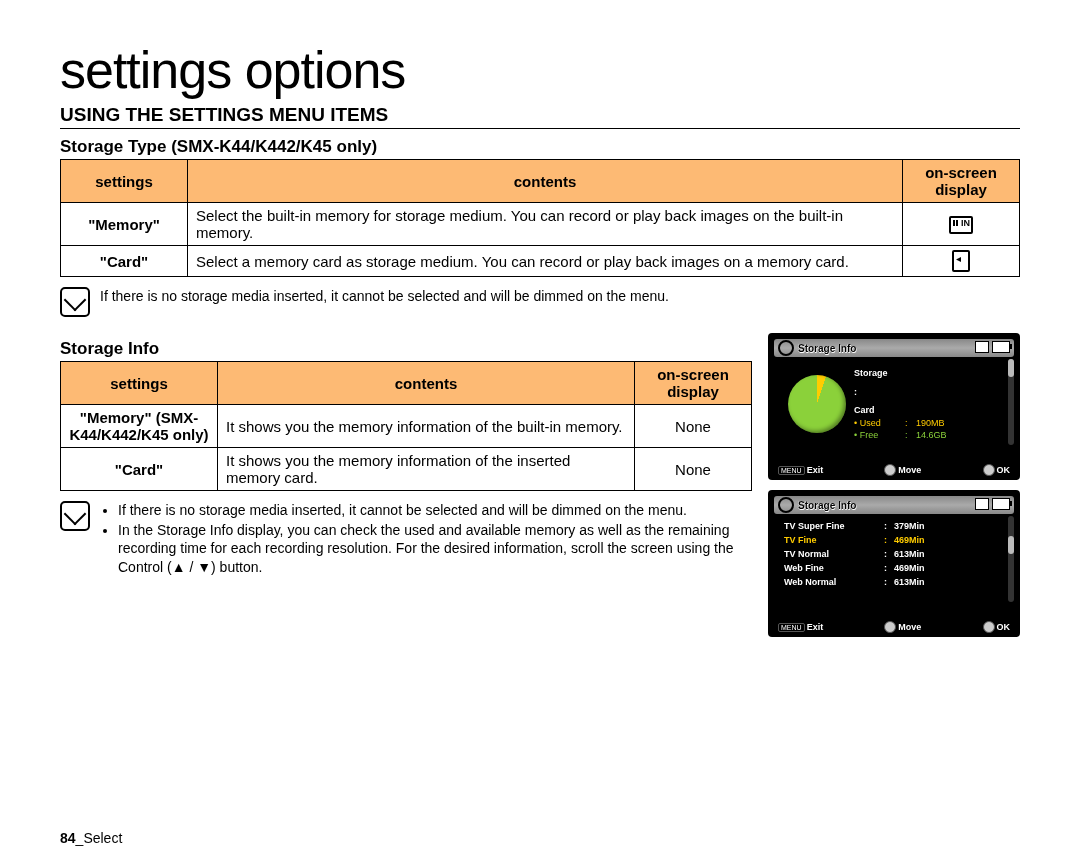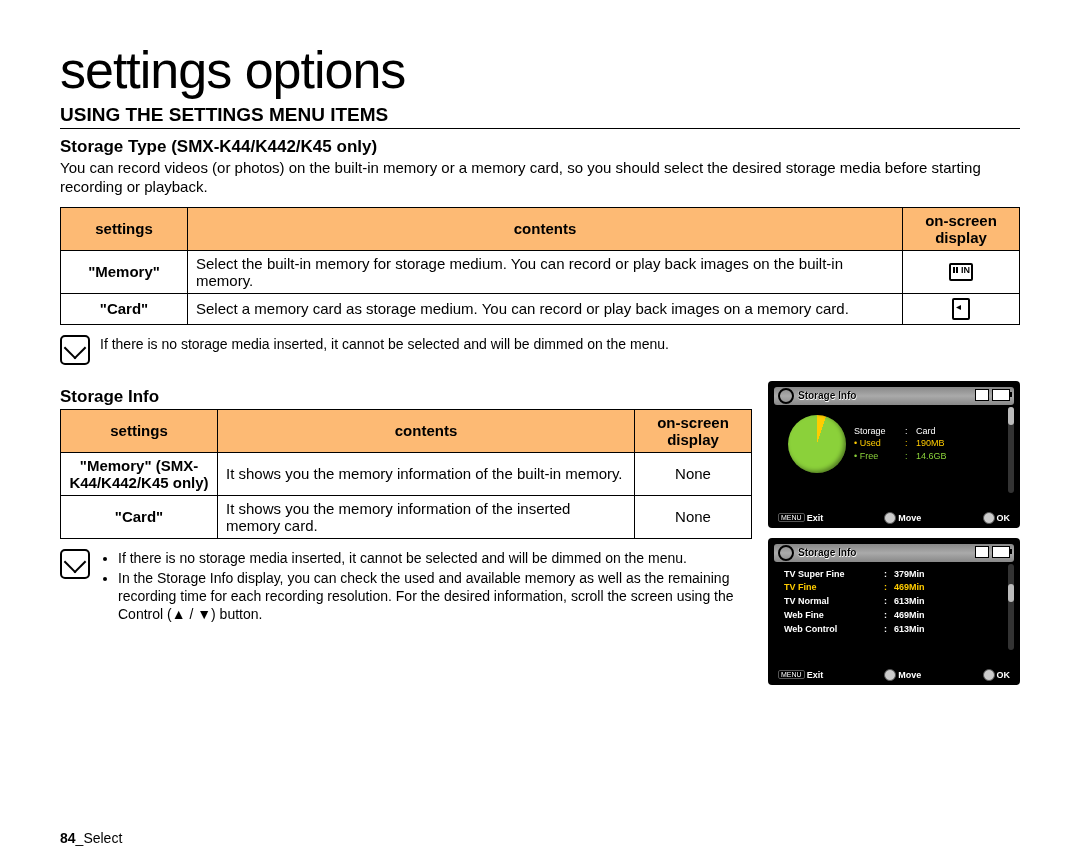--- a/index.html
+++ b/index.html
@@ -180,21 +180,21 @@
     box-shadow: inset -2px -2px 4px rgba(0,0,0,0.4);
   }
   .pie-legend {
     font-size: 9px;
     line-height: 1.4;
   }
   .pie-legend .row { display: flex; gap: 6px; }
   .pie-legend .lbl { width: 45px; }
   .used { color: #ffcc00; }
   .free { color: #8bd13a; }
-  .storage-lbl { color: #fff; font-weight: normal; }
+  .storage-lbl { color: #fff; font-weight: bold; flex-direction: column; }
 
   .scrollbar {
     position: absolute;
     right: 6px; top: 26px;
     width: 6px; height: 86px;
     background: #333;
     border-radius: 3px;
   }
   .scrollbar-thumb {
     width: 6px; height: 18px;
@@ -263,21 +263,20 @@
 </style>
 </head>
 <body>
 
 <div class="page">
   <div class="title">settings options</div>
 
   <div class="section-heading">USING THE SETTINGS MENU ITEMS</div>
 
   <div class="sub-heading">Storage Type (SMX-K44/K442/K45 only)</div>
-  <div class="body-text">You can record videos (or photos) on the built-in memory or a memory card, so you should select the desired storage media before starting recording or playback.</div>
 
   <table class="spec">
     <tbody>
         <tr>
       <th class="setting-col">settings</th>
       <th>contents</th>
       <th class="osd-col">on-screen display</th>
     </tr>
     <tr>
       <td class="setting-col">"Memory"</td>
@@ -406,21 +405,21 @@
               <span class="name">TV Normal</span>
               <span class="sep">:</span>
               <span class="val">613Min</span>
             </div>
           <div class="row">
               <span class="name">Web Fine</span>
               <span class="sep">:</span>
               <span class="val">469Min</span>
             </div>
           <div class="row">
-              <span class="name">Web Control</span>
+              <span class="name">Web Normal</span>
               <span class="sep">:</span>
               <span class="val">613Min</span>
             </div>
         </div>
         <div class="scrollbar">
             <div class="scrollbar-thumb" style="margin-top:20px"></div>
           </div>
         <div class="screen-footer">
           <span class="ft-item">
               <span class="btn-box">MENU</span>

